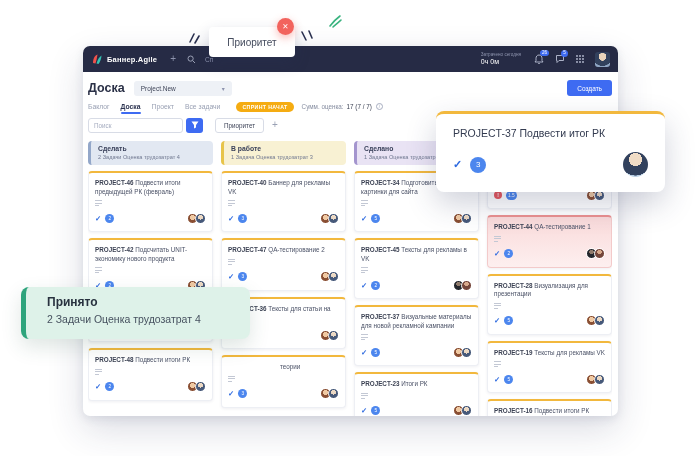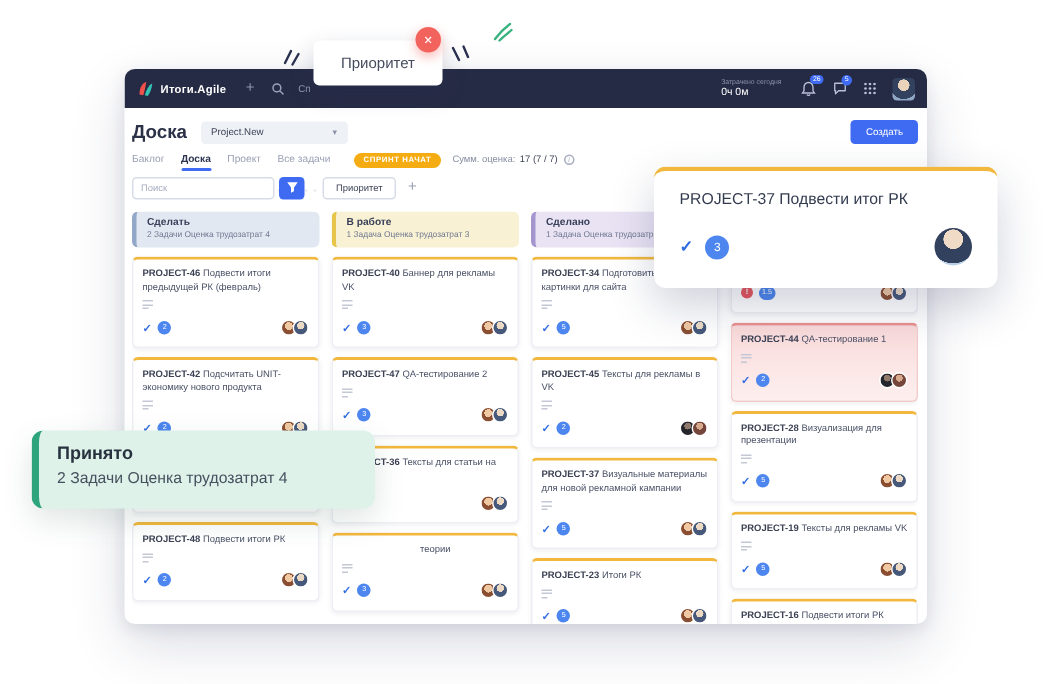--- a/index.html
+++ b/index.html
@@ -180,21 +180,21 @@
     width:16px; height:16px; border-radius:50%; background:#4c86ee; color:#fff;
     font-size:8px; display:flex; align-items:center; justify-content:center; margin-left:8px;
   }
   .popup-avatar {
     width:25px; height:25px; border-radius:50%;
     background:radial-gradient(circle at 50% 30%, #f0dcc6 0 30%, #32415d 31% 74%, #b9cfe4 75% 100%);
   }
   .tooltip-accepted {
     position:absolute; left:21px; top:287px; width:229px; height:52px; z-index:40;
     background:#def2e9; border-left:5px solid #2ea47c; border-radius:8px;
-    box-shadow:0 8px 20px rgba(40,90,70,.15); padding:8px 12px;
+    box-shadow:0 8px 20px rgba(40,90,70,.15); padding:8px 21px;
   }
   .accepted-title { font-size:12px; font-weight:bold; color:#28323f; }
   .accepted-sub { font-size:10.5px; color:#46515f; margin-top:4px; }
 
   
   .decor { position:absolute; z-index:5; }
   .d1 { left:188px; top:30px; }
   .d2 { left:299px; top:30px; }
   .d3 { left:327px; top:13px; }
 </style>
@@ -212,21 +212,21 @@
   </svg>
 
 <div class="window">
   <div class="win-clip">
 
     <div class="topbar">
       <svg class="logo" viewBox="0 0 12 12">
         <path d="M2 10 C2 5 4 2.5 6.5 1.5 C6 4.5 5.5 7.5 4.5 10.5 Z" fill="#f0524b"></path>
         <path d="M5.5 10.5 C6.5 7 8 4 10.5 2.5 C10.3 6 9 9 7.5 11 Z" fill="#35c3b4"></path>
       </svg>
-      <span class="app-name">Итоги.Agile</span>
+      <span class="app-name">Баннер.Agile</span>
       <span class="tb-plus">+</span>
       <span class="tb-search">
         <svg width="9" height="9" viewBox="0 0 9 9">
             <circle cx="3.6" cy="3.6" r="2.6" stroke="#9aa0b5" stroke-width="1" fill="none"></circle>
             <path d="M5.7 5.7 L8 8" stroke="#9aa0b5" stroke-width="1"></path>
           </svg>
       </span>
       <span class="tb-nav-partial">Сп</span>
       <div class="tb-right">
         <div class="time-block">

